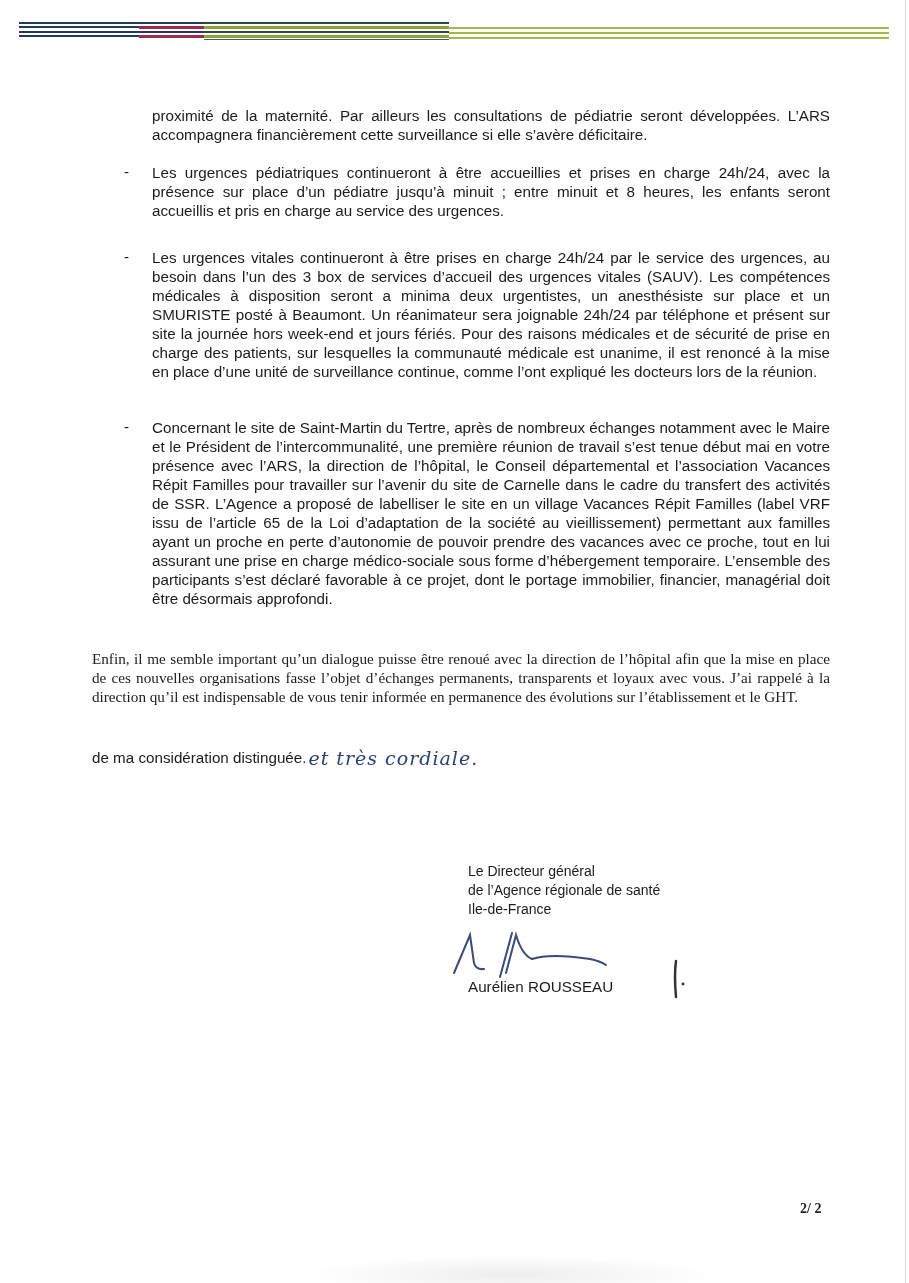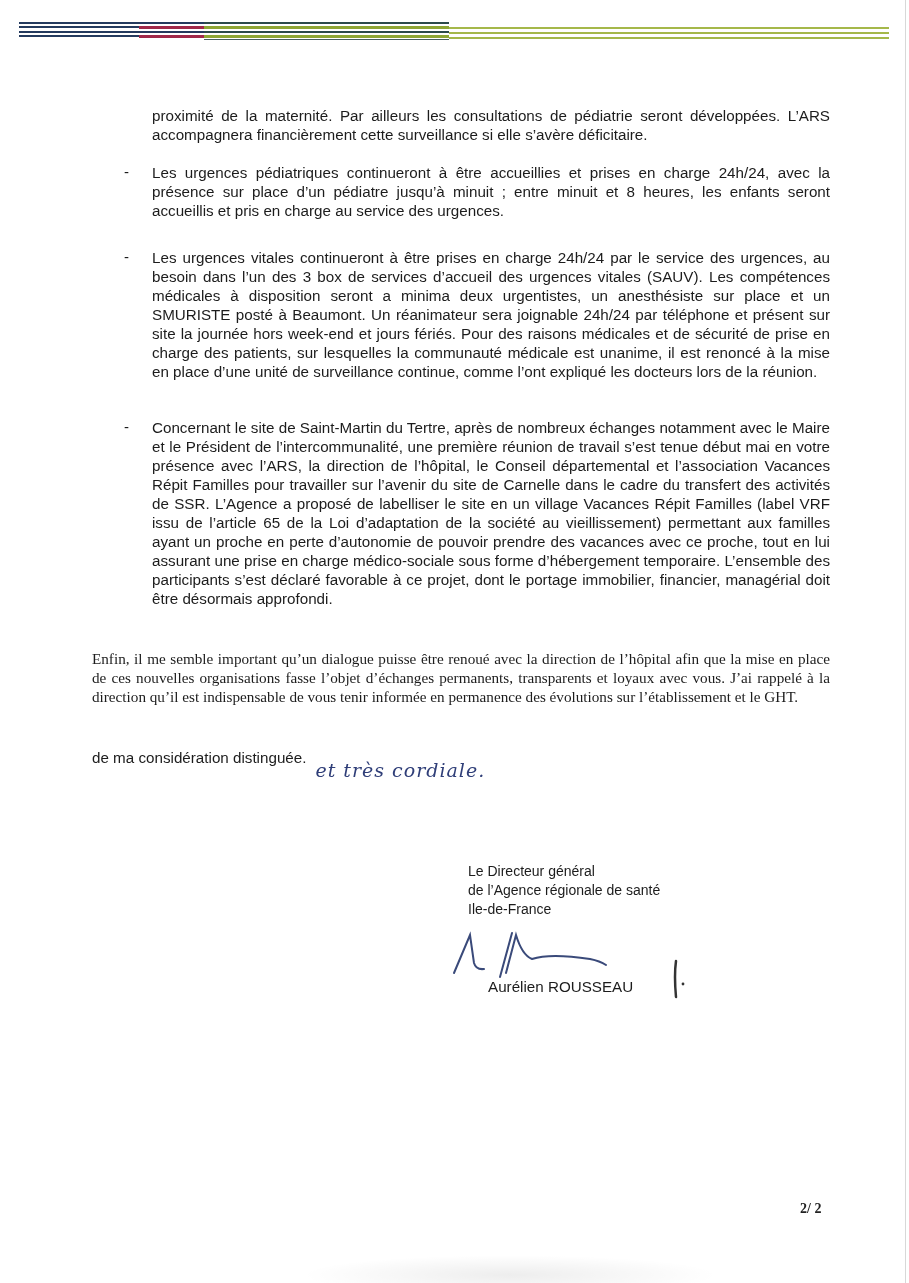--- a/index.html
+++ b/index.html
@@ -62,33 +62,33 @@
 <span class="bullet" style="top:418px;">-</span>
 <div class="text" style="left:152px; top:418px; width:678px;">
   <p>Concernant le site de Saint-Martin du Tertre, après de nombreux échanges notamment avec le Maire et le Président de l’intercommunalité, une première réunion de travail s’est tenue début mai en votre présence avec l’ARS, la direction de l’hôpital, le Conseil départemental et l’association Vacances Répit Familles pour travailler sur l’avenir du site de Carnelle dans le cadre du transfert des activités de SSR. L’Agence a proposé de labelliser le site en un village Vacances Répit Familles (label VRF issu de l’article 65 de la Loi d’adaptation de la société au vieillissement) permettant aux familles ayant un proche en perte d’autonomie de pouvoir prendre des vacances avec ce proche, tout en lui assurant une prise en charge médico-sociale sous forme d’hébergement temporaire. L’ensemble des participants s’est déclaré favorable à ce projet, dont le portage immobilier, financier, managérial doit être désormais approfondi.</p>
 </div>
 
 <div class="text" style="left:92px; top:649px; width:738px;font-family:Liberation Serif, serif;">
   <p>Enfin, il me semble important qu’un dialogue puisse être renoué avec la direction de l’hôpital afin que la mise en place de ces nouvelles organisations fasse l’objet d’échanges permanents, transparents et loyaux avec vous. J’ai rappelé à la direction qu’il est indispensable de vous tenir informée en permanence des évolutions sur l’établissement et le GHT.</p>
 </div>
 
 <div class="text" style="left:92px; top:747px; width:738px; text-align:left;">
-  <p><span>de ma considération distinguée.</span><span class="hand" style="position:relative; top:14px; margin-left:9px;">et très cordiale.</span></p>
+  <p><span>de ma considération distinguée.</span><span class="hand" style="position:relative; top:2px; margin-left:2px;">et très cordiale.</span></p>
 </div>
 
 <div class="sig-block">
   <div>Le Directeur général</div>
   <div>de l’Agence régionale de santé</div>
   <div>Ile-de-France</div>
 </div>
 
 <svg style="position:absolute; left:450px; top:925px;" width="260" height="75">
   <path d="M4 48 L20 10 L24 38 Q26 45 34 44" stroke="#3a4a7a" stroke-width="2" fill="none" stroke-linecap="round"></path>
   <path d="M50 52 L62 8 M56 48 L66 10 Q72 30 82 34 Q100 28 140 34 Q150 36 156 40" stroke="#3a4a7a" stroke-width="2" fill="none" stroke-linecap="round"></path>
   <path d="M226 36 Q224 50 226 72" stroke="#333" stroke-width="2.5" fill="none" stroke-linecap="round"></path>
   <circle cx="233" cy="59" r="1.4" fill="#333"></circle>
 </svg>
 
-<div style="position:absolute; left:488px; top:978px; font-size:15.2px;">Aurélien ROUSSEAU</div>
+<div style="position:absolute; left:468px; top:978px; font-size:15.2px;">Aurélien ROUSSEAU</div>
 
 <div class="page-num">2/ 2</div>
 
 <div class="shadow"></div>
 
 </body></html>

